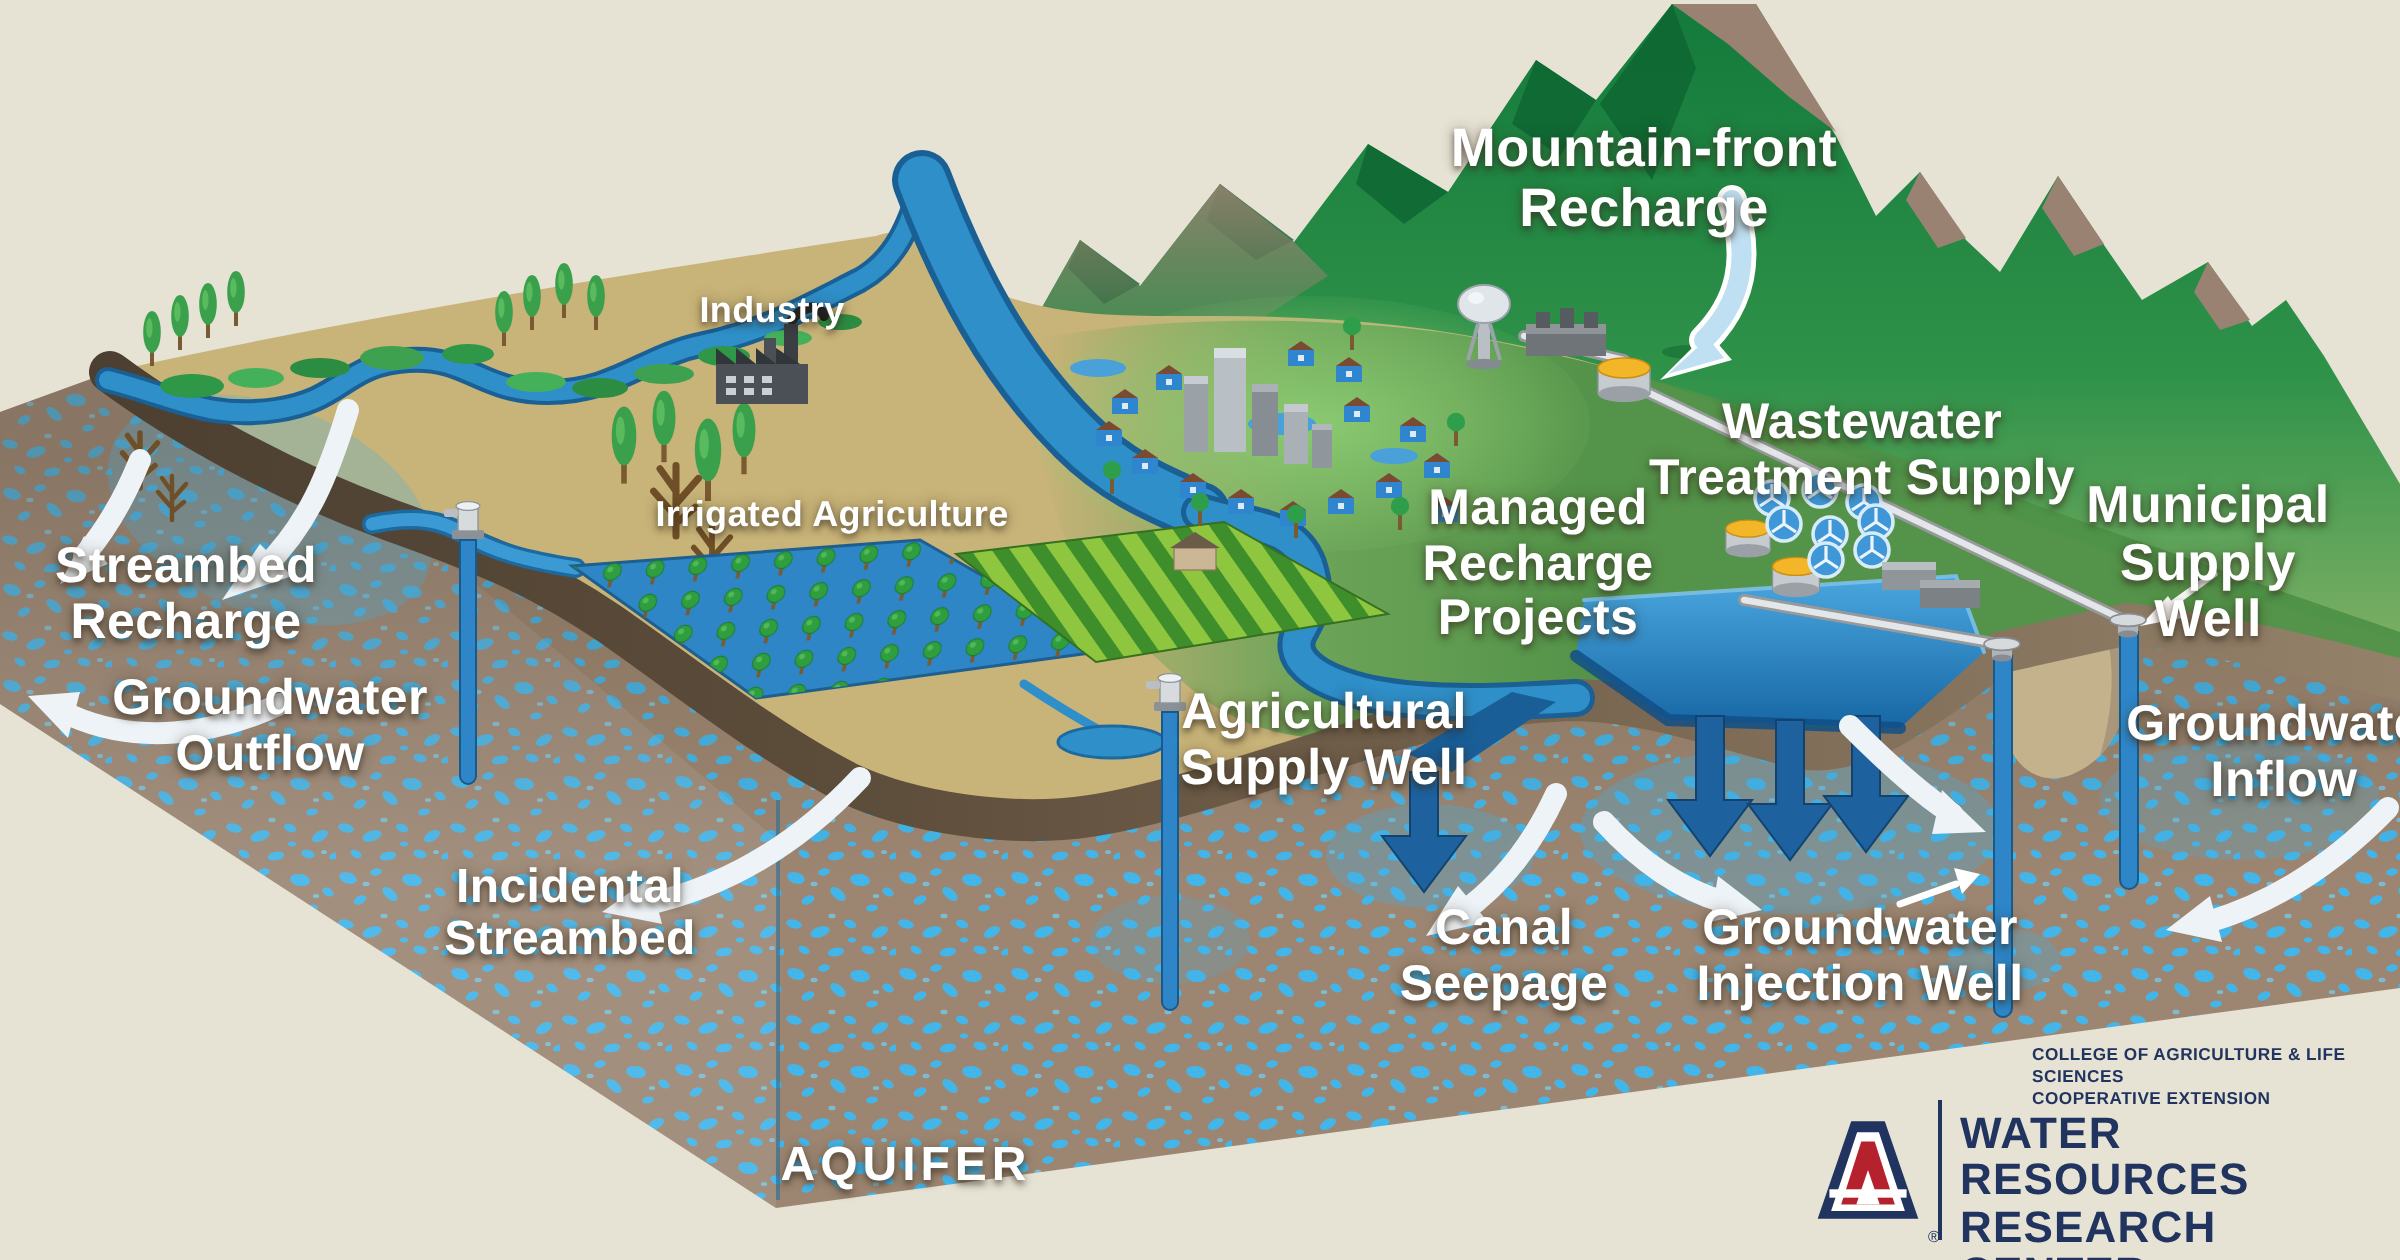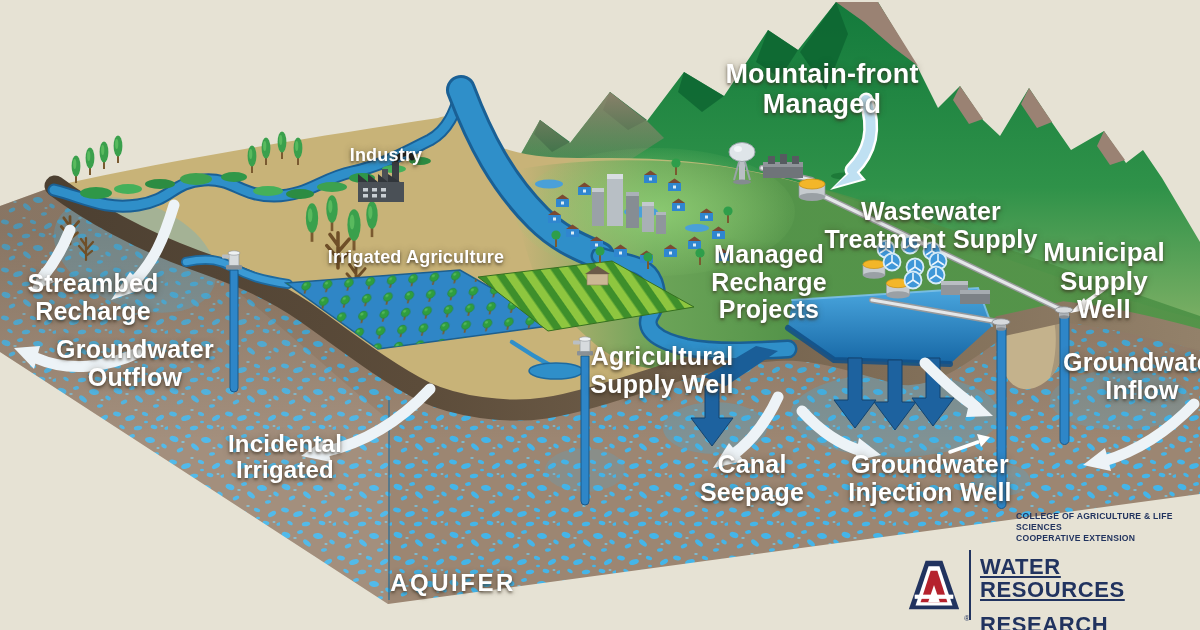--- a/index.html
+++ b/index.html
@@ -10,21 +10,21 @@
        line-height:1.1;white-space:pre-line;letter-spacing:.2px;
        text-shadow:0 2px 3px rgba(55,45,30,.65),0 0 7px rgba(55,45,30,.35);}
   .lbl-aquifer{letter-spacing:2.5px;margin-top:20px;}
   .logo{position:absolute;left:908px;top:544px;width:292px;height:82px;display:flex;
         align-items:center;gap:9px;}
   .blockA{width:52px;height:58px;flex:0 0 auto;position:relative;}
   .reg{position:absolute;left:56px;top:58px;font-size:8px;color:#21335f;}
   .logo-divider{width:2px;height:70px;background:#21335f;flex:0 0 auto;}
   .logo-text{display:flex;flex-direction:column;color:#21335f;}
   .logo-small{font-size:8.6px;font-weight:700;letter-spacing:.25px;line-height:1.3;margin-left:36px;}
-  .logo-big{font-size:22px;font-weight:700;letter-spacing:.6px;line-height:1.04;margin-top:12px;text-decoration:underline;}
+  .logo-big{font-size:22px;font-weight:700;letter-spacing:.6px;line-height:1.04;margin-top:1px;}
 </style>
 </head>
 <body>
 
 <div class="stage">
 
 <svg class="scene" viewBox="0 0 1200 630" aria-hidden="true">
   <defs>
     <linearGradient id="mountGrad" x1="0" y1="0" x2="0" y2="340" gradientUnits="userSpaceOnUse">
       <stop offset="0" stop-color="#137a3c"></stop>
@@ -395,28 +395,28 @@
     </g>
     <use href="#wh-pump" x="234" y="268"></use>
     <use href="#wh-pump" x="585" y="354"></use>
     <use href="#wh-flange" x="1001" y="322"></use>
     <use href="#wh-flange" x="1064" y="310"></use>
   </g>
 </svg>
 
 <div class="lbl" style="left:386px;top:146px;font-size:18px">Industry</div>
 <div class="lbl" style="left:822px;top:60px;font-size:27px">Mountain-front
-Managed</div>
+Recharge</div>
 <div class="lbl" style="left:93px;top:270px;font-size:25px">Streambed
 Recharge</div>
 <div class="lbl" style="left:135px;top:336px;font-size:25px">Groundwater
 Outflow</div>
 <div class="lbl" style="left:416px;top:248px;font-size:18px">Irrigated Agriculture</div>
 <div class="lbl" style="left:285px;top:431px;font-size:24px">Incidental
-Irrigated</div>
+Streambed</div>
 <div class="lbl" style="left:662px;top:343px;font-size:25px">Agricultural
 Supply Well</div>
 <div class="lbl" style="left:769px;top:241px;font-size:25px">Managed
 Recharge
 Projects</div>
 <div class="lbl" style="left:931px;top:198px;font-size:25px">Wastewater
 Treatment Supply</div>
 <div class="lbl" style="left:1104px;top:238px;font-size:26px">Municipal
 Supply Well</div>
 <div class="lbl" style="left:752px;top:451px;font-size:25px">Canal

